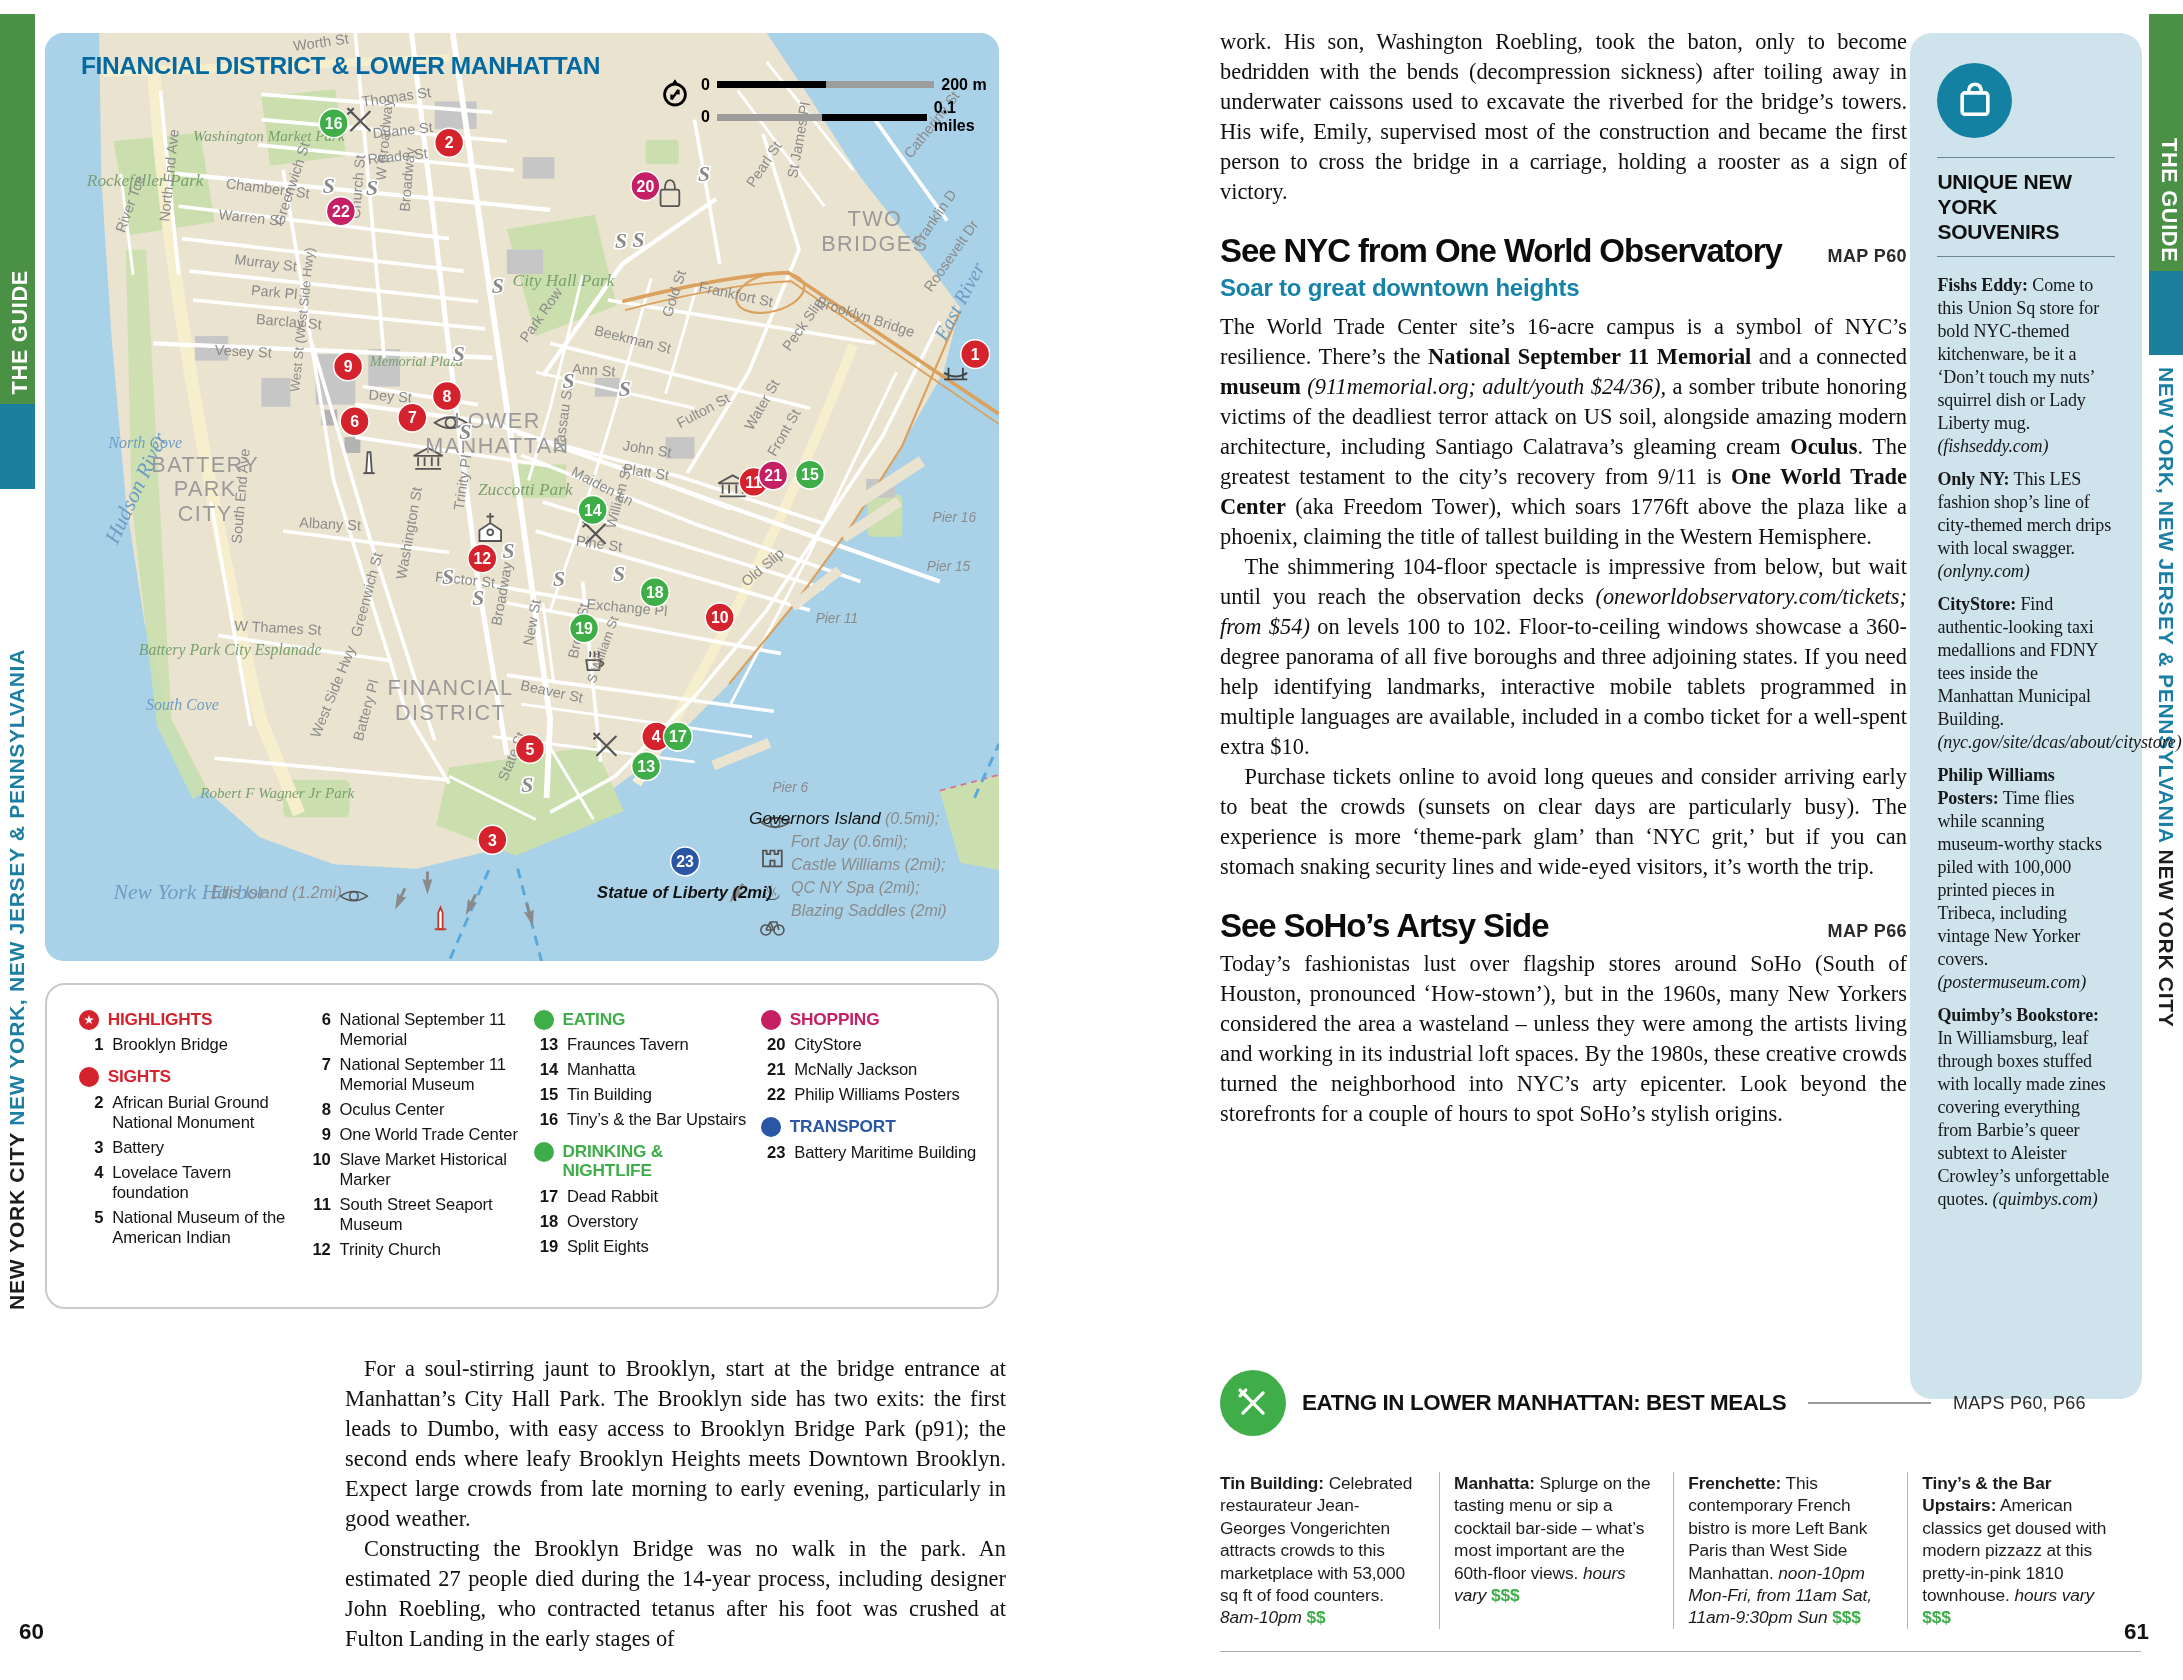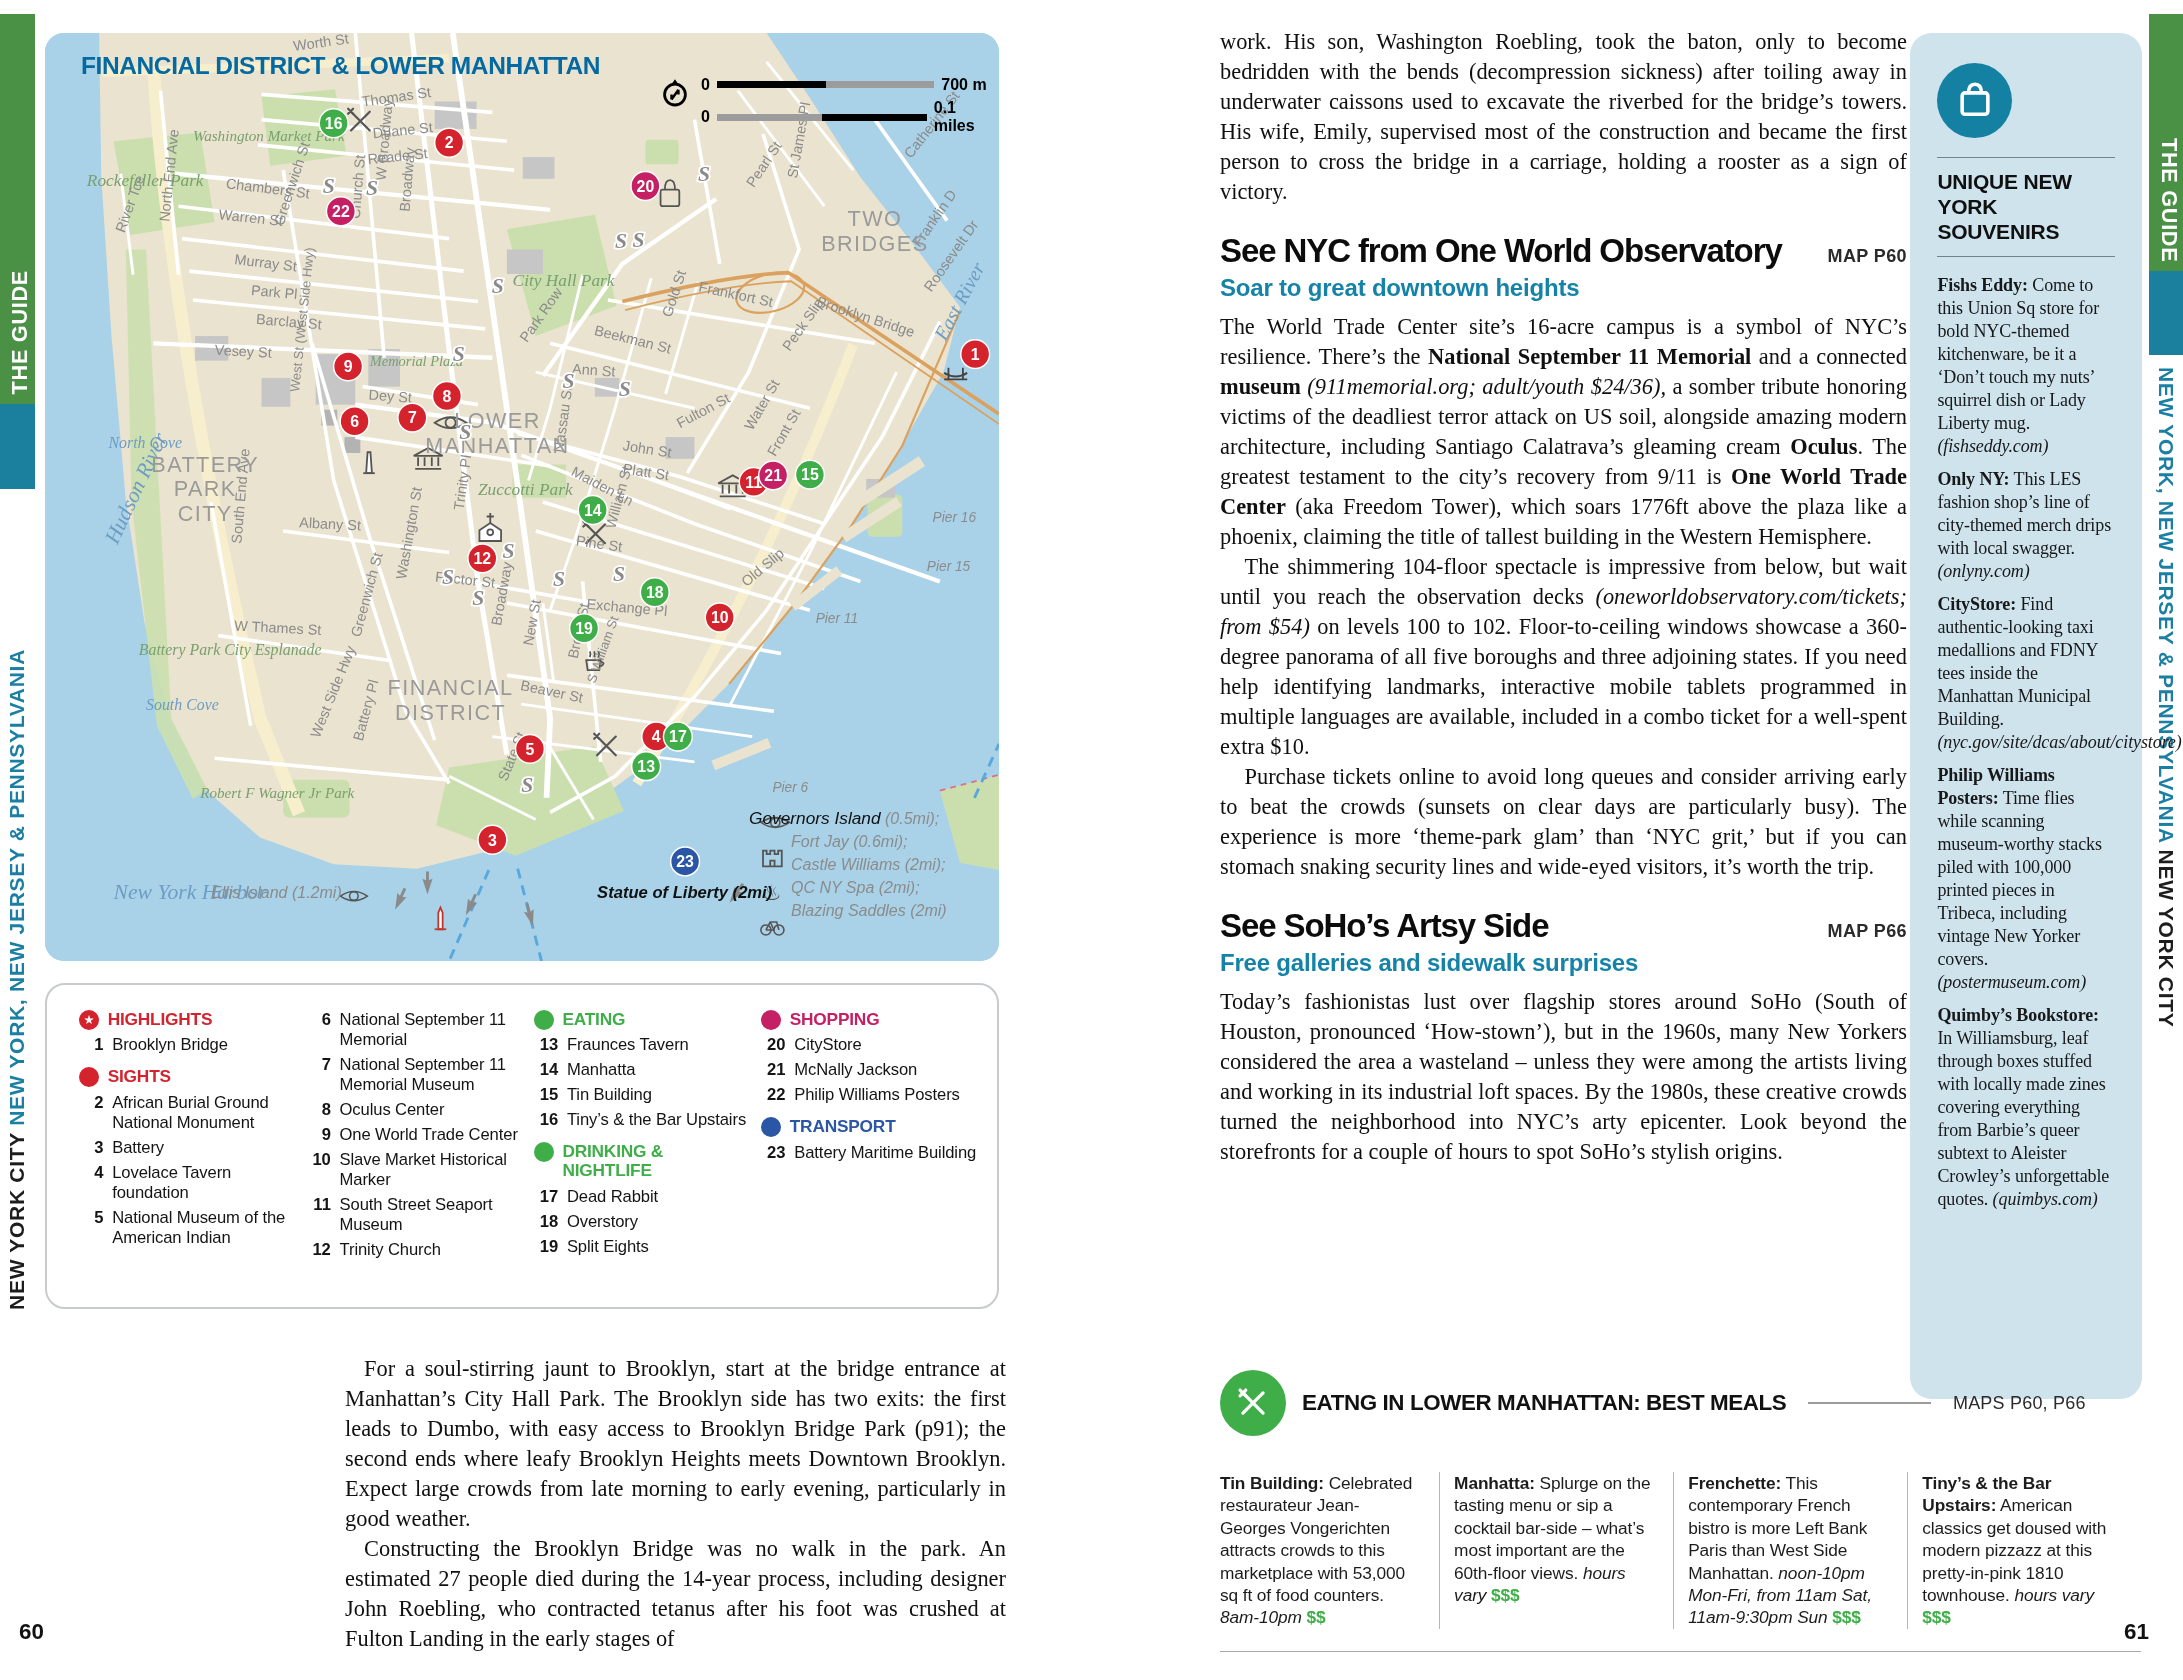--- a/index.html
+++ b/index.html
@@ -514,21 +514,21 @@
       <path d="M23,4 L30,14 L23,11 L16,14 Z" fill="#000"></path>
       <path d="M18,33 L28,19 M28,19 L28,26 M18,33 L18,26" stroke="#000" stroke-width="3.5" fill="none"></path>
     </svg>
     <div class="sb-rows">
       <div class="sb-row">
           <span>0</span>
           <span class="bar">
             <i class="b-black"></i>
             <i class="b-gray"></i>
           </span>
-          <span>700 m</span>
+          <span>200 m</span>
         </div>
       <div class="sb-row">
           <span>0</span>
           <span class="bar">
             <i class="b-gray"></i>
             <i class="b-black"></i>
           </span>
           <span>0.1 miles</span>
         </div>
     </div>
@@ -708,21 +708,20 @@
   </div>
   <div class="subhead">Soar to great downtown heights</div>
   <p class="para"><span>The World Trade Center site’s 16-acre campus is a symbol of NYC’s resilience. There’s the </span><span class="run-b">National September 11 Memorial</span><span> and a connected </span><span class="run-b">museum</span><span> </span><span class="run-i">(911memorial.org; adult/youth $24/36),</span><span> a somber tribute honoring victims of the deadliest terror attack on US soil, alongside amazing modern architecture, including Santiago Calatrava’s gleaming cream </span><span class="run-b">Oculus</span><span>. The greatest testament to the city’s recovery from 9/11 is </span><span class="run-b">One World Trade Center</span><span> (aka Freedom Tower), which soars 1776ft above the plaza like a phoenix, claiming the title of tallest building in the Western Hemisphere.</span></p>
   <p class="para ind"><span>The shimmering 104-floor spectacle is impressive from below, but wait until you reach the observation decks </span><span class="run-i">(oneworldobservatory.com/tickets; from $54)</span><span> on levels 100 to 102. Floor-to-ceiling windows showcase a 360-degree panorama of all five boroughs and three adjoining states. If you need help identifying landmarks, interactive mobile tablets programmed in multiple languages are available, included in a combo ticket for a well-spent extra $10.</span></p>
   <p class="para ind"><span>Purchase tickets online to avoid long queues and consider arriving early to beat the crowds (sunsets on clear days are particularly busy). The experience is more ‘theme-park glam’ than ‘NYC grit,’ but if you can stomach snaking security lines and wide-eyed visitors, it’s worth the trip.</span></p>
 
   <div class="h2row">
     <span class="h2">See SoHo’s Artsy Side</span>
     <span class="mapref">MAP P66</span>
   </div>
-  <div class="subhead">Free galleries and sidewalk surprises</div>
   <p class="para"><span>Today’s fashionistas lust over flagship stores around SoHo (South of Houston, pronounced ‘How-stown’), but in the 1960s, many New Yorkers considered the area a wasteland – unless they were among the artists living and working in its industrial loft spaces. By the 1980s, these creative crowds turned the neighborhood into NYC’s arty epicenter. Look beyond the storefronts for a couple of hours to spot SoHo’s stylish origins.</span></p>
 </div>
 
 <div id="sidebar" class="abs">
   <div class="sb-icon">
     <svg width="40" height="40" viewBox="0 0 56 56">
       <rect x="10" y="18" width="36" height="30" rx="4" fill="none" stroke="#fff" stroke-width="5"></rect>
       <path d="M19,18 Q19,6 28,6 Q37,6 37,18" fill="none" stroke="#fff" stroke-width="5"></path>
     </svg>
   </div>

